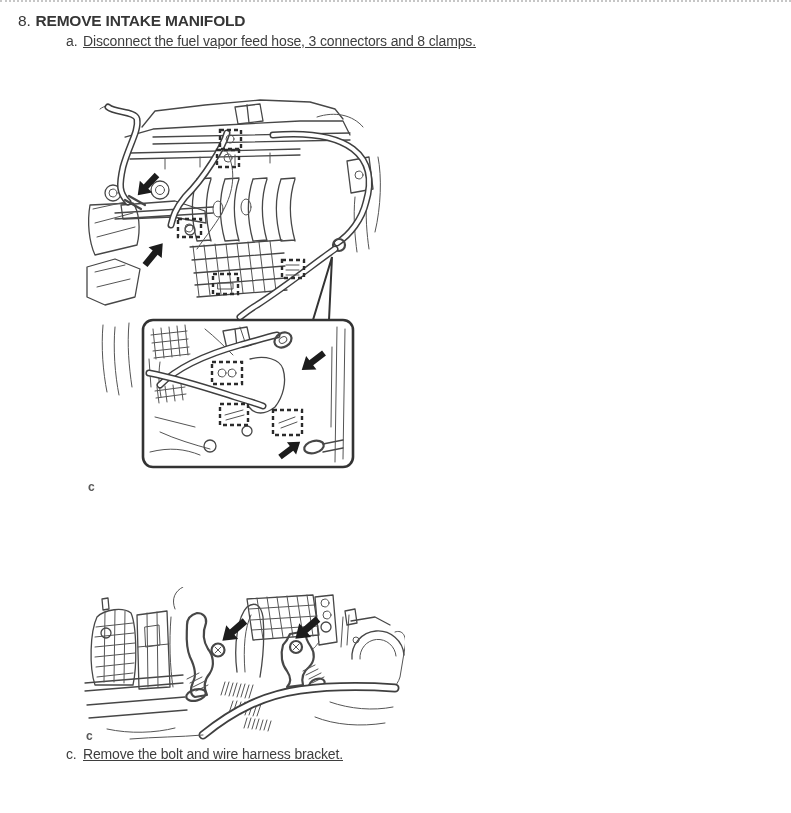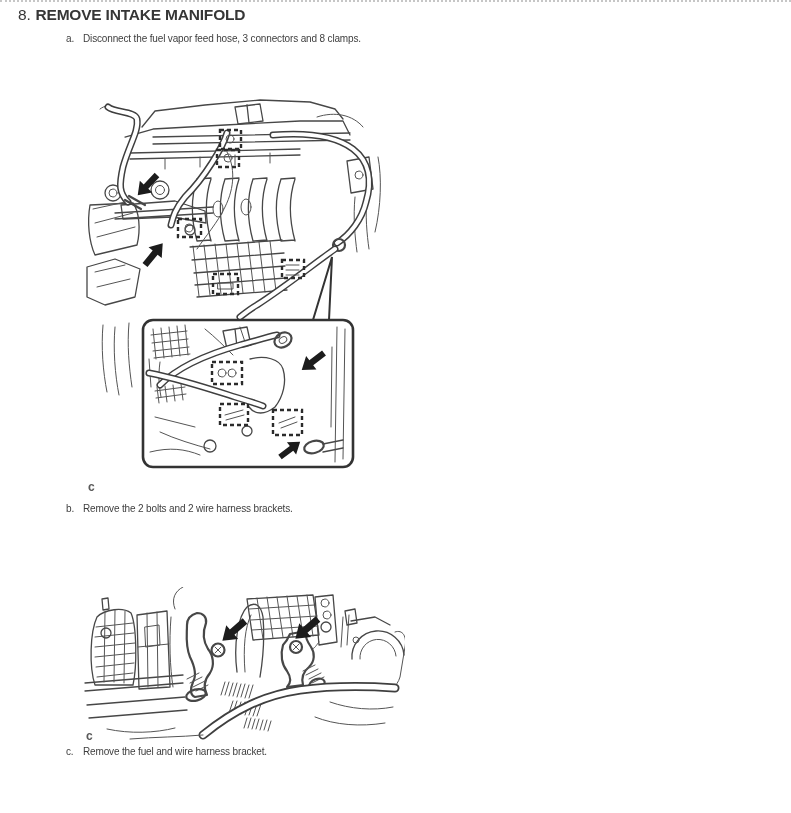--- a/index.html
+++ b/index.html
@@ -7,30 +7,30 @@
     position:relative;
     width:791px;height:813px;
     background:#ffffff;
     border-top:2px dotted #c6c6c6;
     box-sizing:border-box;
     font-family:"Liberation Sans",sans-serif;
     color:#3e3e3e;
     overflow:hidden;
   }
   .heading{
-    position:absolute;left:18px;top:4px;
+    position:absolute;left:18px;top:10px;
     font-size:15.5px;letter-spacing:-0.2px;
     color:#363636;white-space:nowrap;
   }
   .heading .num{font-weight:400;margin-right:5px;}
   .heading .title{font-weight:700;}
   .step{
     position:absolute;left:66px;
-    font-size:10px;letter-spacing:-0.15px;
-    color:#3e3e3e;white-space:nowrap;
+    font-size:14px;letter-spacing:-0.15px;
+    color:#3e3e3e;white-space:nowrap;text-decoration:underline;
   }
   .step .lbl{display:inline-block;min-width:17px;}
   .fig-caption{
     position:absolute;
     font-size:12px;font-weight:700;color:#5a5a5a;
   }
   svg{position:absolute;}
   .ln{fill:none;stroke:#474747;stroke-width:1.3;stroke-linecap:round;stroke-linejoin:round;}
   .ln2{fill:none;stroke:#474747;stroke-width:2.2;stroke-linecap:round;stroke-linejoin:round;}
   .thin{fill:none;stroke:#555;stroke-width:1;stroke-linecap:round;}
@@ -170,23 +170,20 @@
       <rect class="dashbox" x="188" y="313" width="29" height="25"></rect>
       <path class="thin" d="M194,326 L210,320 M196,331 L212,325"></path>
 
       <use href="#arr" class="arrow" transform="translate(239,256) rotate(142.7)"></use>
       <use href="#arr" class="arrow" transform="translate(195,360) rotate(-36.9) scale(0.9)"></use>
     </g>
   </svg>
 
   <div class="fig-caption" style="left:88px;top:478px;">c</div>
 
-  <div class="step" style="top:501px;">
-    <span class="lbl">b.</span><span>Remove the 2 bolts and 2 wire harness brackets.</span>
-  </div>
 
   <svg style="left:75px;top:585px;" width="330" height="160" viewBox="0 0 330 160">
     <defs>
       <path id="arr2" d="M0,-3.5 L17,-3.5 L17,-9 L30,0 L17,9 L17,3.5 L0,3.5 Z"></path>
     </defs>
 
     <path class="ln" d="M10,96 L108,88 M10,104 L108,96 M12,118 L110,110 M14,131 L112,123"></path>
     <path class="thin" d="M32,142 C55,147 80,146 100,141"></path>
 
     <path class="ln" d="M20,98 C14,80 15,45 22,30 C30,22 48,20 56,26 C62,40 62,80 58,98 Z"></path>
@@ -245,17 +242,17 @@
 
     <g>
       <use href="#arr2" class="arrow" transform="translate(170,34) rotate(139)"></use>
       <use href="#arr2" class="arrow" transform="translate(243,32) rotate(139)"></use>
     </g>
   </svg>
 
   <div class="fig-caption" style="left:86px;top:727px;">c</div>
 
   <div class="step" style="top:744px;">
-    <span class="lbl">c.</span><span>Remove the fuel and wire harness bracket.</span>
+    <span class="lbl">c.</span><span>Remove the bolt and wire harness bracket.</span>
   </div>
 
 
 </div>
 
 </body></html>

